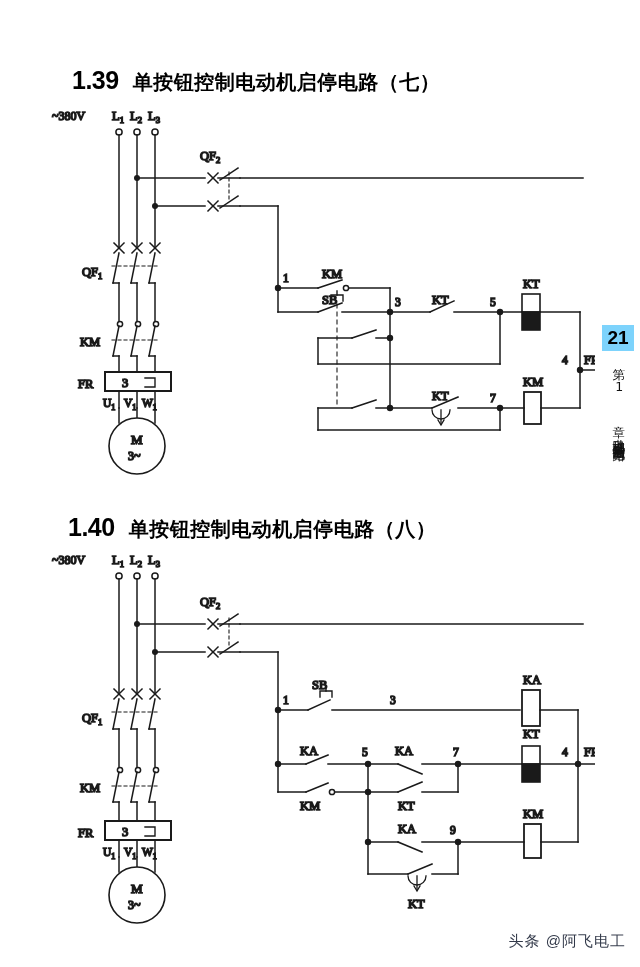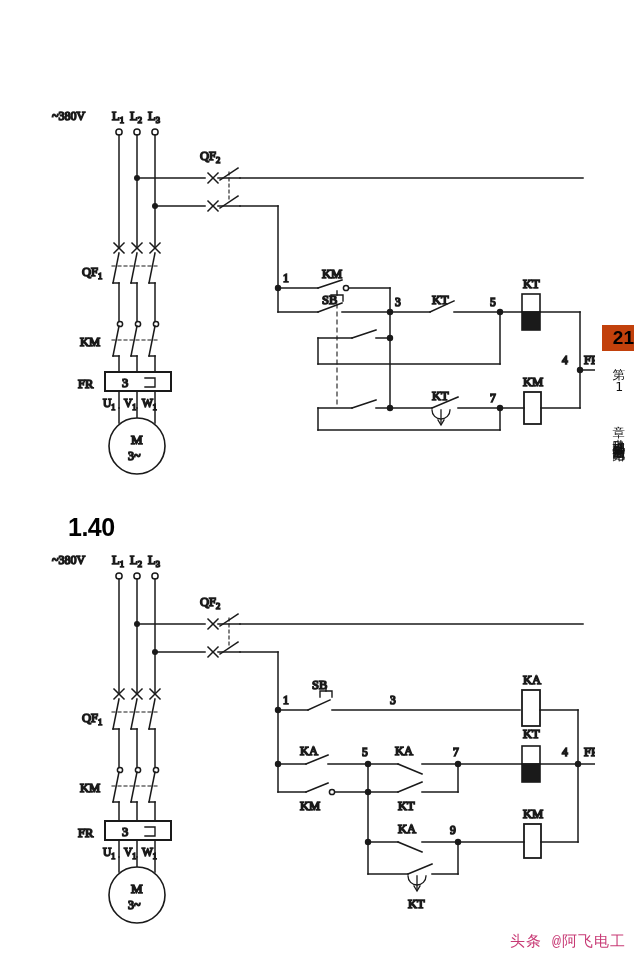--- a/index.html
+++ b/index.html
@@ -17,46 +17,50 @@
   }
   .title-text{
     font-family:"DejaVu Sans", sans-serif;
     font-size:20px;font-weight:bold;color:#000;letter-spacing:0.5px;
   }
 
   
   .side-tab{position:absolute;right:4px;top:325px;width:34px;text-align:center;}
   .side-num{
     display:block;width:32px;height:26px;line-height:26px;
-    background:#c2410c;color:#000;font-family:"Liberation Sans", sans-serif;
-    font-weight:bold;font-size:19px;text-align:right;
+    background:#7dd3fc;color:#000;font-family:"Liberation Sans", sans-serif;
+    font-weight:bold;font-size:19px;text-align:center;
   }
   .side-vert{
     margin-top:7px;font-family:"DejaVu Sans", sans-serif;font-size:12.5px;
     writing-mode:vertical-rl;text-orientation:upright;
     line-height:1.22;letter-spacing:1px;color:#111;
     display:inline-block;white-space:nowrap;
   }
   .side-vert.small{letter-spacing:3px;}
 
   
   .watermark{
     position:absolute;right:14px;bottom:16px;
-    font-family:Liberation Mono, monospace;font-size:15px;color:#be185d;
+    font-family:Liberation Sans, sans-serif;font-size:15px;color:#0f172a;
     letter-spacing:1px;opacity:.85;
   }
 
   svg{display:block;}
   svg text{font-family:"Liberation Serif", serif;fill:#000;}
 </style>
 </head>
 <body>
 
 <div class="page">
 
+  <div class="title-row" style="left:72px;top:66px;">
+    <span class="title-num">1.39</span>
+    <span class="title-text">单按钮控制电动机启停电路（七）</span>
+  </div>
 
   <svg style="position:absolute;left:50px;top:108px;" width="545" height="380" viewBox="0 0 545 380">
     <g stroke="#1a1a1a" stroke-width="1.5" fill="none" stroke-linecap="square">
 
       <text x="2" y="12" font-size="12">~380V</text>
       <text x="62" y="12" font-size="12.5">L<tspan font-size="8.5" dy="3">1</tspan></text>
       <text x="80" y="12" font-size="12.5">L<tspan font-size="8.5" dy="3">2</tspan></text>
       <text x="98" y="12" font-size="12.5">L<tspan font-size="8.5" dy="3">3</tspan></text>
 
       <circle cx="69" cy="24" r="3.1" fill="#fff"></circle>
@@ -236,20 +240,21 @@
   </svg>
 
   <div class="side-tab">
     <span class="side-num">21</span>
     <span class="side-vert small">第 1 章</span>
     <span class="side-vert">电动机直接启动控制电路</span>
   </div>
 
   <div class="title-row" style="left:68px;top:513px;">
     <span class="title-num">1.40</span>
+    <span class="title-text">单按钮控制电动机启停电路（八）</span>
   </div>
 
   <svg style="position:absolute;left:50px;top:552px;" width="545" height="390" viewBox="0 0 545 390">
     <g stroke="#1a1a1a" stroke-width="1.5" fill="none" stroke-linecap="square">
 
       <text x="2" y="12" font-size="12">~380V</text>
       <text x="62" y="12" font-size="12.5">L<tspan font-size="8.5" dy="3">1</tspan></text>
       <text x="80" y="12" font-size="12.5">L<tspan font-size="8.5" dy="3">2</tspan></text>
       <text x="98" y="12" font-size="12.5">L<tspan font-size="8.5" dy="3">3</tspan></text>
 

